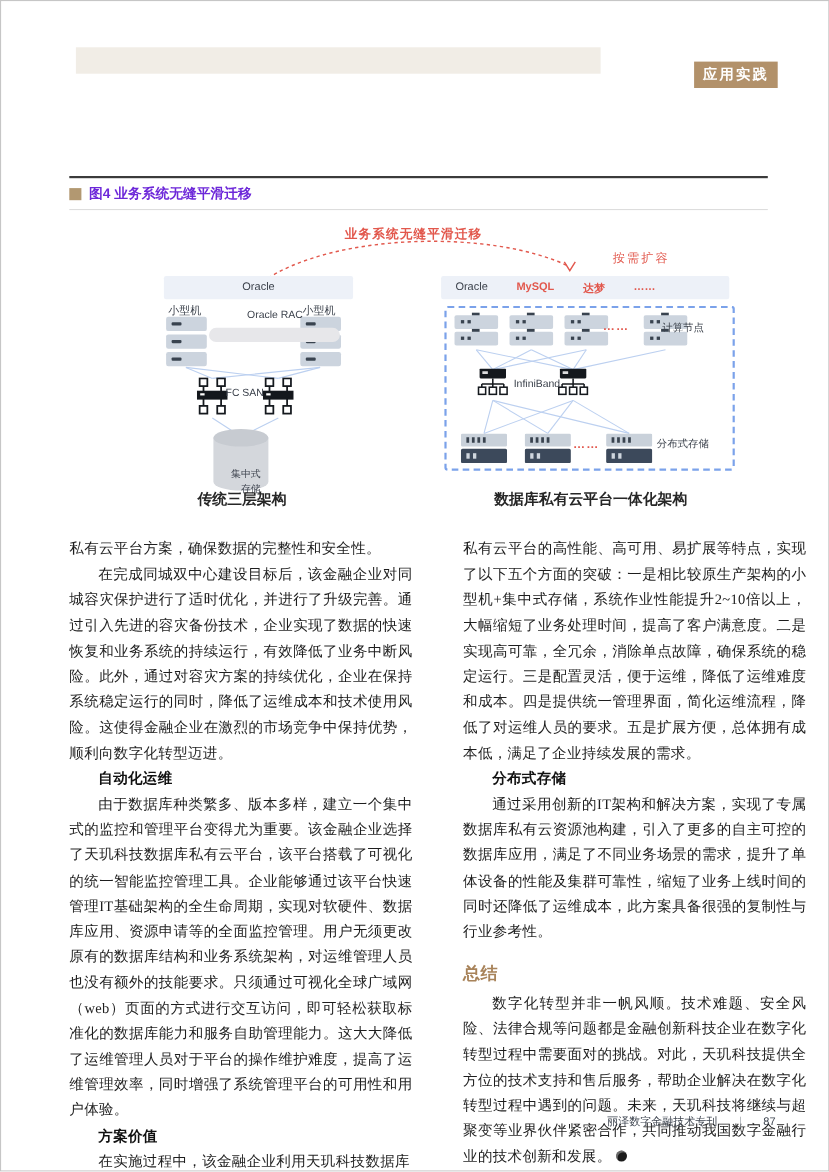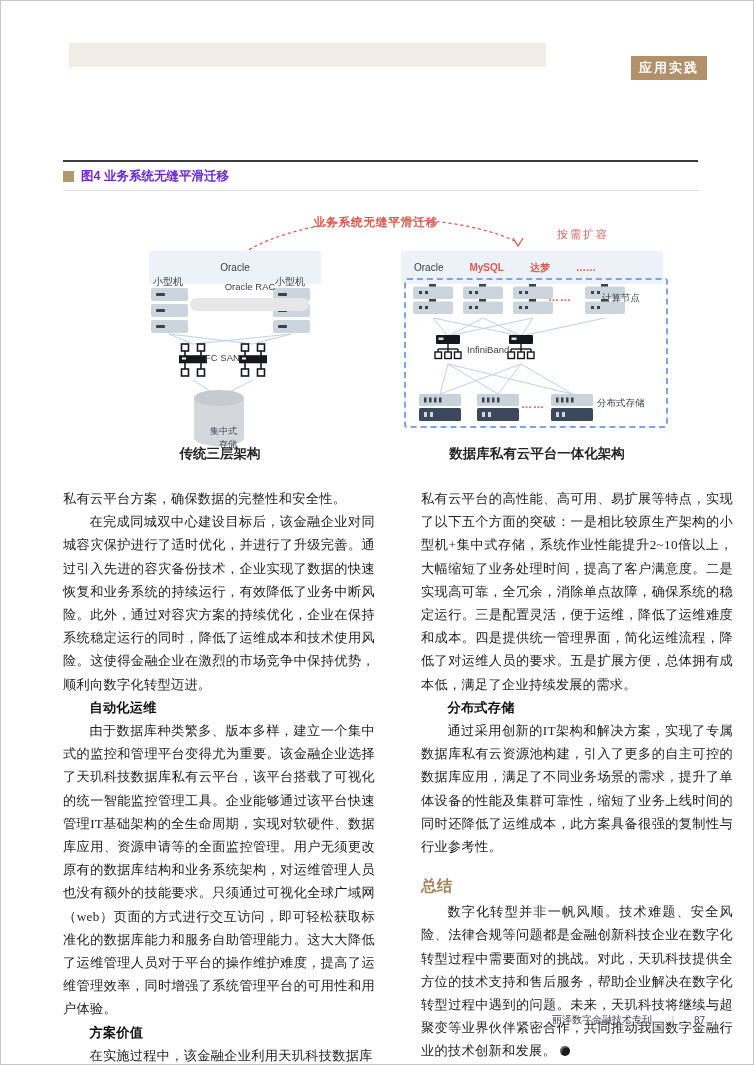--- a/index.html
+++ b/index.html
@@ -18,23 +18,23 @@
                  font-family:"Liberation Sans",sans-serif;font-weight:bold;font-size:12.5px;color:#6d28d9;}
   .fig-bullet{width:11px;height:11px;background:#b29871;flex:0 0 auto;}
   .fig-rule-bottom{position:absolute;left:62px;top:189px;width:635px;height:1px;background:#dddddd;}
 
   
   .figure{position:absolute;left:0;top:195px;width:754px;height:278px;
           font-family:"Liberation Sans",sans-serif;color:#3c424c;}
   .figure svg.lines{position:absolute;left:0;top:0;}
   .abs{position:absolute;}
   .red{color:#e2584d;}
-  .mig-label{left:250px;top:19px;width:250px;text-align:center;font-weight:bold;font-size:11.5px;letter-spacing:1px;}
+  .mig-label{left:250px;top:9px;width:250px;text-align:center;font-weight:bold;font-size:11.5px;letter-spacing:1px;}
   .scale-label{left:556px;top:31px;font-size:11px;letter-spacing:2px;}
-  .db-bar{height:33px;background:#edf1f8;border-radius:2px;display:flex;align-items:center;font-size:10px;}
+  .db-bar{height:21px;background:#edf1f8;border-radius:2px;display:flex;align-items:center;font-size:10px;}
   .db-bar-left{left:148px;top:55px;width:172px;justify-content:center;}
   .db-bar-right{left:400px;top:55px;width:262px;}
   .db-bar-right span{margin-left:26px;}
   .db-bar-right span:first-child{margin-left:13px;}
   .db-bar-right .rd{color:#e2584d;font-weight:bold;}
   .mini-label{font-size:10px;top:79px;}
   .stack{width:37px;top:92px;}
   .stack .srv{height:13px;background:#ccd4de;border-radius:2px;margin-bottom:3px;position:relative;}
   .stack .srv::before{content:"";position:absolute;left:5px;top:5px;width:9px;height:3px;background:#39434f;border-radius:1px;}
   .rac-label{left:190px;top:85px;width:118px;text-align:center;font-size:9.5px;}

